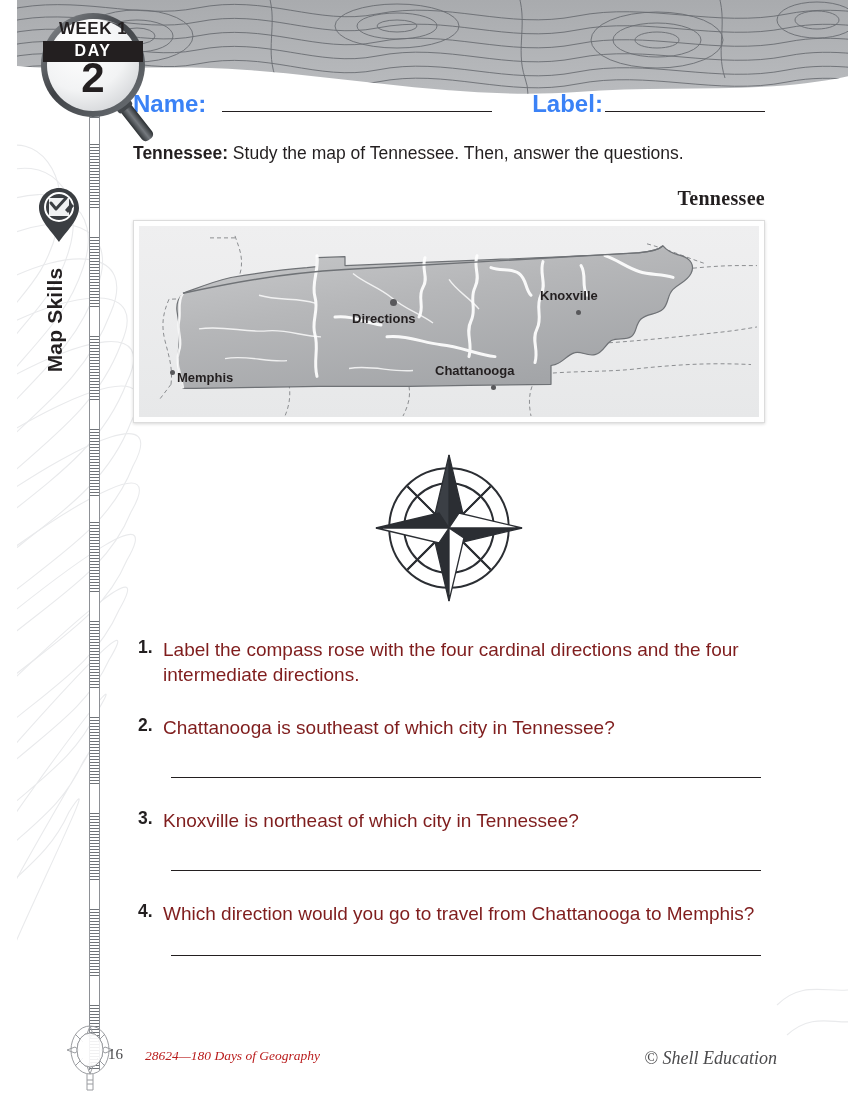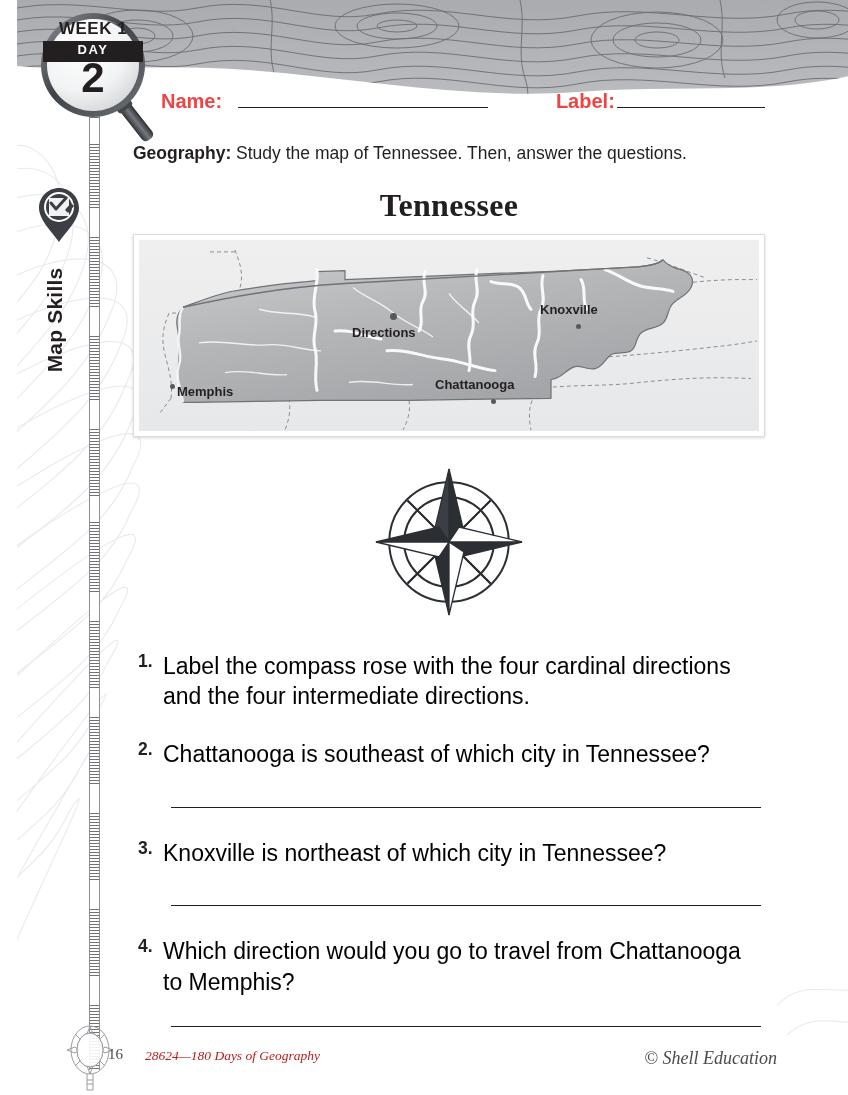--- a/index.html
+++ b/index.html
@@ -97,21 +97,21 @@
     position: absolute;
     left: 26px;
     top: 41px;
     width: 100px;
     height: 21px;
     background: #231f20;
     z-index: 7;
   }
   .badge-day {
     top: 42px;
-    font-size: 13px;
+    font-size: 16px;
     font-weight: bold;
     letter-spacing: 1.5px;
     color: #ffffff;
   }
   .badge-num {
     top: 57px;
     font-size: 42px;
     font-weight: bold;
     color: #231f20;
     line-height: 1;
@@ -157,25 +157,24 @@
     z-index: 4;
   }
 
   
   .namedate {
     display: flex;
     align-items: baseline;
     height: 30px;
   }
   .nd-label {
-    font-size: 20px;
-    font-weight: bold;
-    color: #ef4444;
+    font-size: 24px;
+    font-weight: bold;
+    color: #3b82f6;
     white-space: nowrap;
-    padding-left: 28px;
   }
   .nd-rule {
     border-bottom: 1.6px solid #231f20;
     height: 16px;
   }
   .nd-rule.name { width: 300px; margin-left: 16px; }
   .nd-rule.date { width: 178px; margin-left: 2px; }
   .nd-label.date-lbl { margin-left: 40px; }
 
   
@@ -183,23 +182,23 @@
     margin-top: 22px;
     font-size: 17.5px;
     line-height: 1.3;
     color: #231f20;
   }
   .directions b { font-weight: bold; }
 
   
   .map-title {
     margin-top: 22px;
-    text-align: center;
+    text-align: right;
     font-family: "Liberation Serif", serif;
-    font-size: 32px;
+    font-size: 20px;
     font-weight: bold;
     color: #231f20;
     letter-spacing: 0.3px;
   }
 
   
   .map-frame {
     position: relative;
     margin-top: 10px;
     width: 632px;
@@ -251,23 +250,23 @@
     font-size: 17.5px;
     font-weight: bold;
     color: #231f20;
     width: 30px;
     flex: none;
     text-align: left;
     padding-left: 5px;
     box-sizing: border-box;
   }
   .qtext {
-    font-size: 23px;
+    font-size: 19px;
     line-height: 1.32;
-    color: #000000;
+    color: #7f1d1d;
     flex: 1;
   }
   .answer-line {
     border-bottom: 1.4px solid #231f20;
     width: 590px;
     margin-left: 38px;
     height: 1px;
   }
   .sp-a { height: 34px; }
   .sp-b { height: 26px; }
@@ -444,21 +443,21 @@
   <div class="content">
 
     <div class="namedate">
       <span class="nd-label">Name:</span>
       <span class="nd-rule name"></span>
       <span class="nd-label date-lbl">Label:</span>
       <span class="nd-rule date"></span>
     </div>
 
     <div class="directions">
-      <b>Geography:</b><span> Study the map of Tennessee.  Then, answer the questions.</span>
+      <b>Tennessee:</b><span> Study the map of Tennessee.  Then, answer the questions.</span>
     </div>
 
     <div class="map-title">Tennessee</div>
 
     <div class="map-frame">
       <div class="map-canvas">
         <svg width="100%" height="100%" viewBox="0 0 620 193" preserveAspectRatio="none">
           <defs>
             <linearGradient id="tngrad" x1="0" y1="0" x2="0.6" y2="1">
               <stop offset="0%" stop-color="#c9cacc"></stop>

